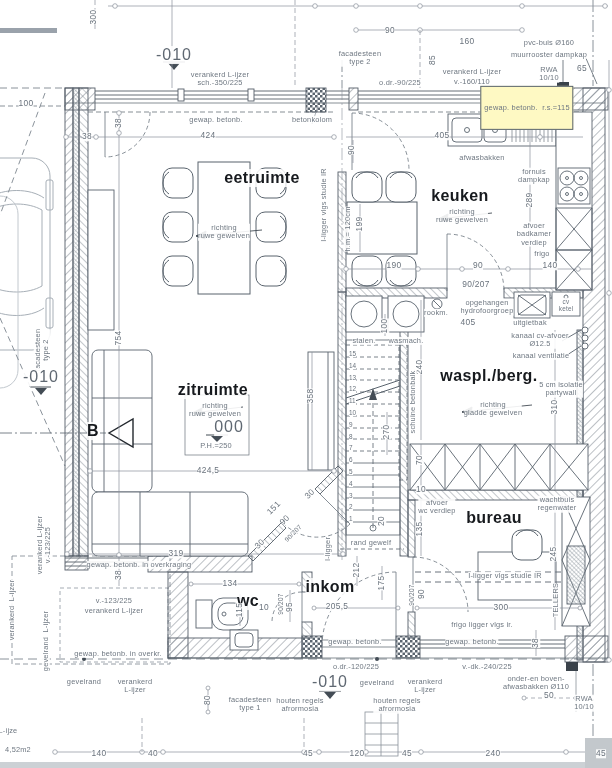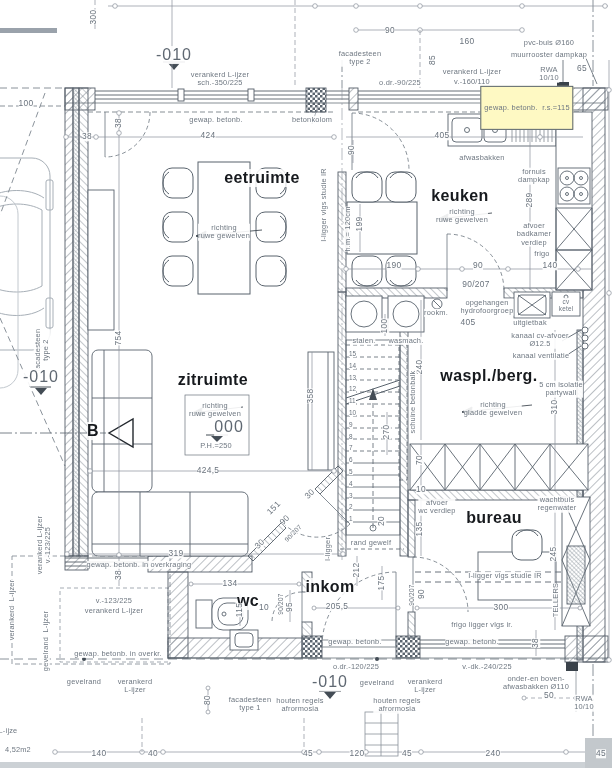--- a/index.html
+++ b/index.html
@@ -457,21 +457,21 @@
     <line x1="312" y1="124" x2="318" y2="106"></line>
   </g>
 
   <rect x="0" y="762" width="612" height="6" fill="#ccd1d5"></rect>
   <rect x="585" y="738" width="27" height="30" fill="#c3c8cc"></rect>
 </svg>
 
 <div id="labels-layer">
       <div class="lbl room" style="left: 217px; top: 178px; transform: translate(-50%, -50%); margin-left: 45px;">eetruimte</div>
       <div class="lbl room" style="left: 460px; top: 196px; transform: translate(-50%, -50%);">keuken</div>
-      <div class="lbl room" style="left: 213px; top: 380px; transform: translate(-50%, -50%);">zitruimte</div>
+      <div class="lbl room" style="left: 213px; top: 390px; transform: translate(-50%, -50%);">zitruimte</div>
       <div class="lbl room" style="left: 489px; top: 376px; transform: translate(-50%, -50%);">waspl./berg.</div>
       <div class="lbl room" style="left: 494px; top: 518px; transform: translate(-50%, -50%);">bureau</div>
       <div class="lbl room" style="left: 330px; top: 587px; transform: translate(-50%, -50%);">inkom</div>
       <div class="lbl room" style="left: 248px; top: 601px; transform: translate(-50%, -50%);">wc</div>
       <div class="lbl room" style="left: 93px; top: 431px; transform: translate(-50%, -50%);">B</div>
       <div class="lbl dim" style="left: 390px; top: 31px; transform: translate(-50%, -50%);">90</div>
       <div class="lbl dim" style="left: 467px; top: 42px; transform: translate(-50%, -50%);">160</div>
       <div class="lbl dim" style="left: 94px; top: 17px; transform: translate(-50%, -50%) rotate(-90deg);">300</div>
       <div class="lbl ann" style="left: 549px; top: 43px; transform: translate(-50%, -50%);">pvc-buis Ø160</div>
       <div class="lbl ann" style="left: 549px; top: 55px; transform: translate(-50%, -50%);">muurrooster dampkap</div>

